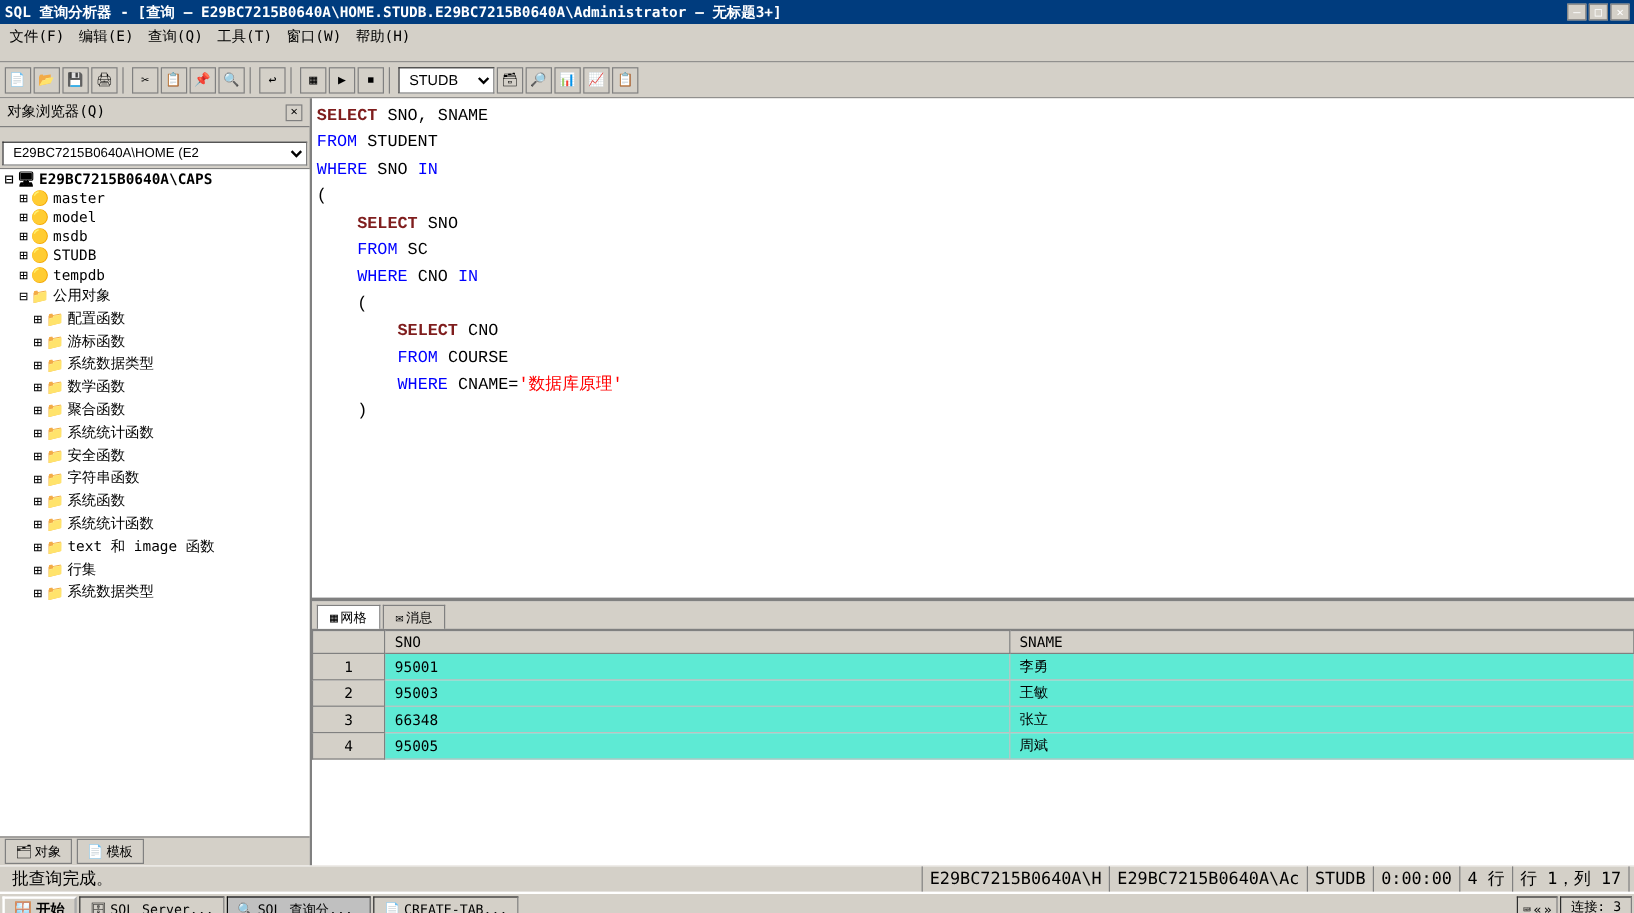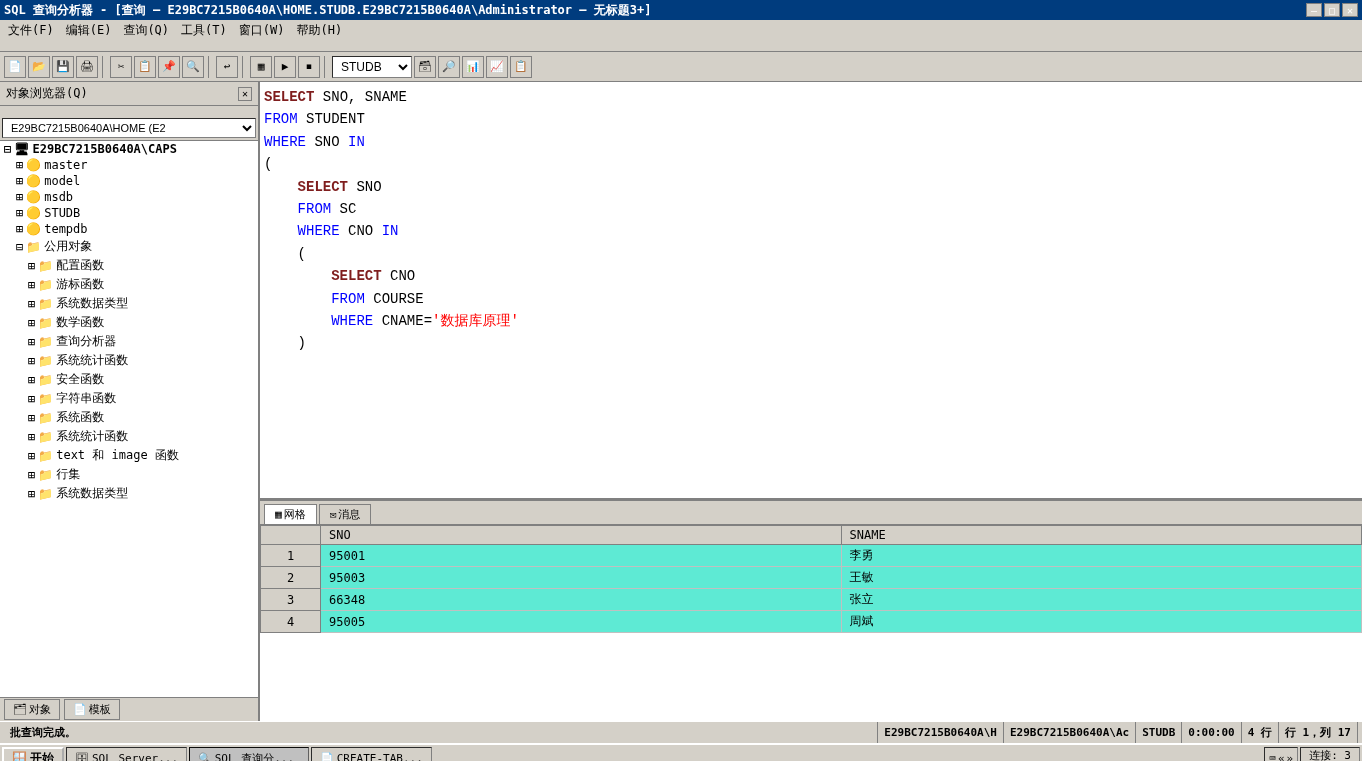--- a/index.html
+++ b/index.html
@@ -240,24 +240,23 @@
       color: #000;
     }
 
     
     .status-bar {
       height: 22px;
       background: #d4d0c8;
       border-top: 1px solid #fff;
       display: flex;
       align-items: center;
-      font-size: 11px;
+      font-size: 14px;
       padding: 0 4px;
       gap: 0;
-      font-weight: bold;
     }
     .status-seg {
       padding: 0 6px;
       border-right: 1px solid #808080;
       height: 100%;
       display: flex;
       align-items: center;
       white-space: nowrap;
     }
     .status-seg:first-child { flex: 1; }
@@ -433,21 +432,21 @@
         <span>系统数据类型</span>
       </div>
       <div class="tree-item level2">
         <span>⊞</span>
         <span class="folder-icon">📁</span>
         <span>数学函数</span>
       </div>
       <div class="tree-item level2">
         <span>⊞</span>
         <span class="folder-icon">📁</span>
-        <span>查询分析器</span>
+        <span>聚合函数</span>
       </div>
       <div class="tree-item level2">
         <span>⊞</span>
         <span class="folder-icon">📁</span>
         <span>系统统计函数</span>
       </div>
       <div class="tree-item level2">
         <span>⊞</span>
         <span class="folder-icon">📁</span>
         <span>安全函数</span>

